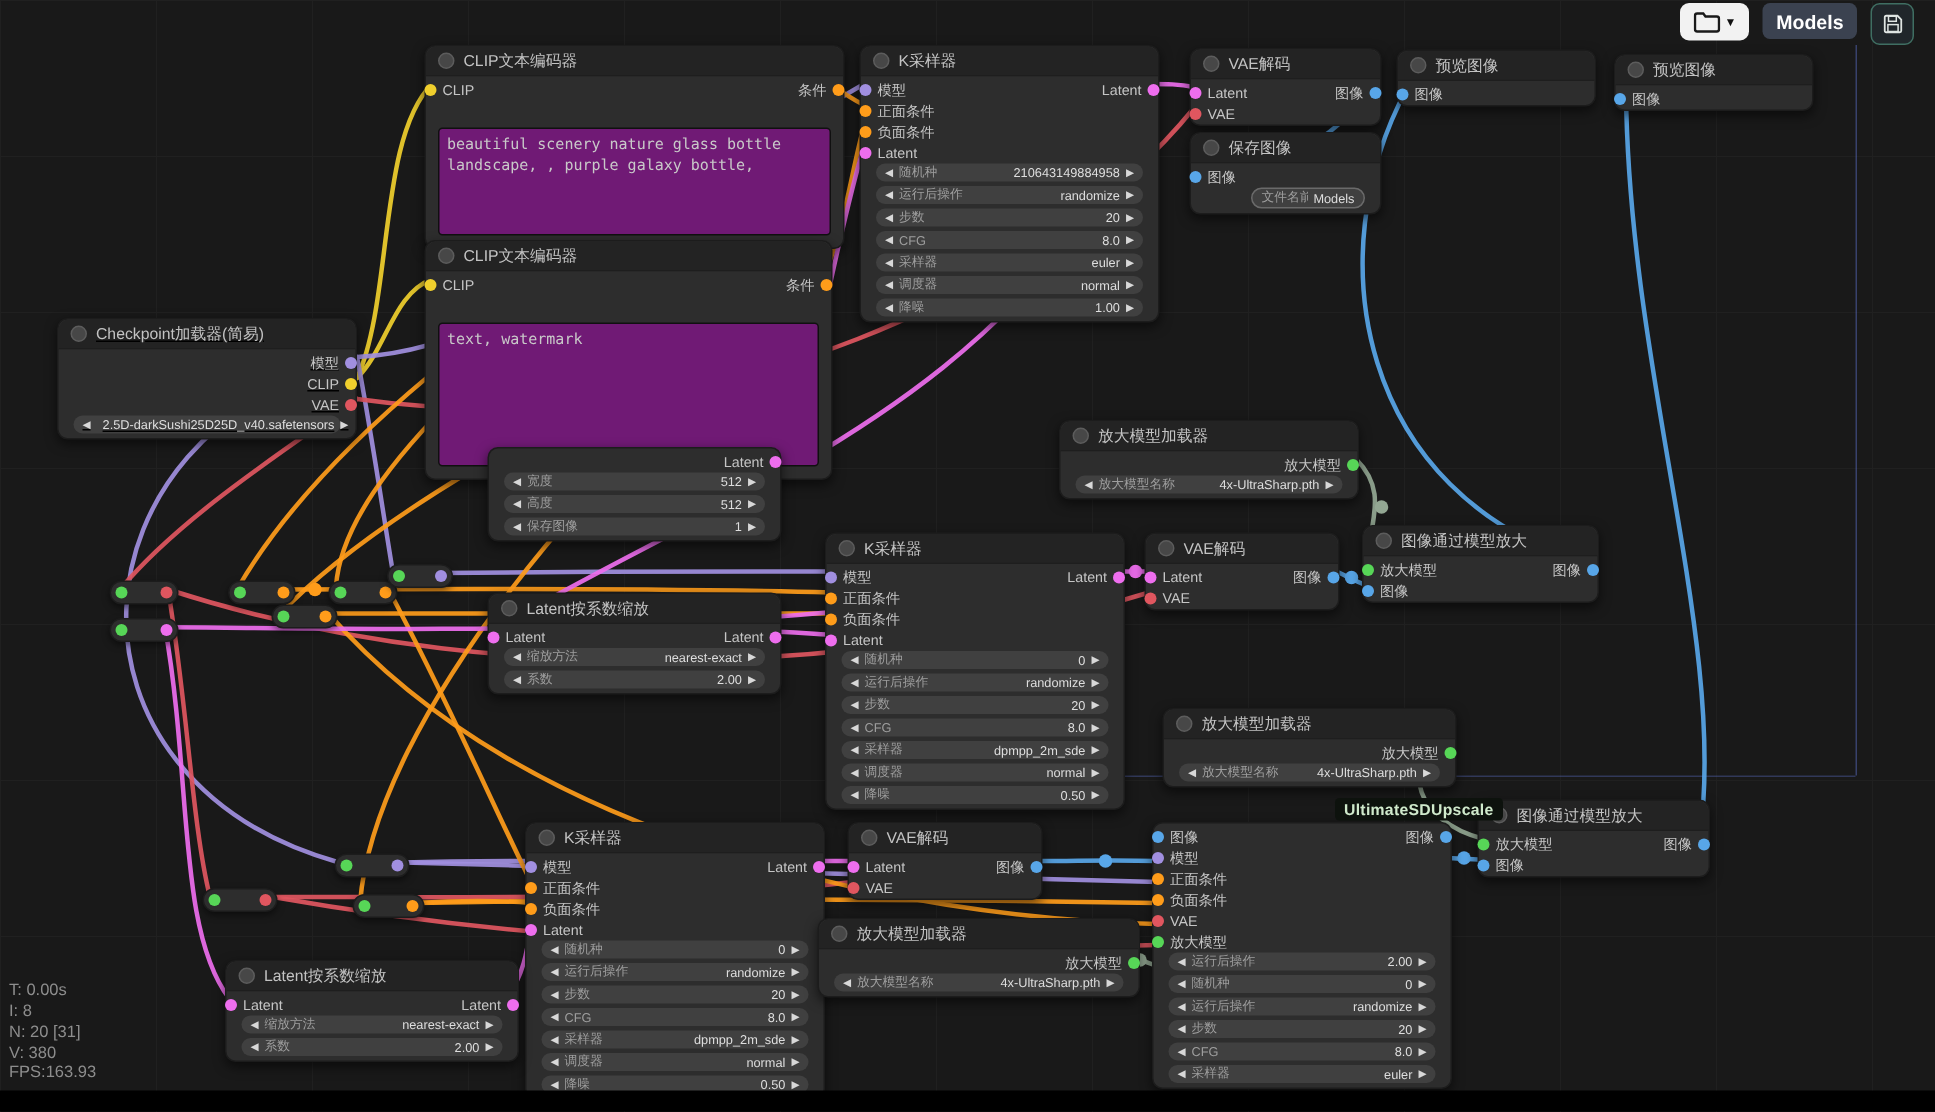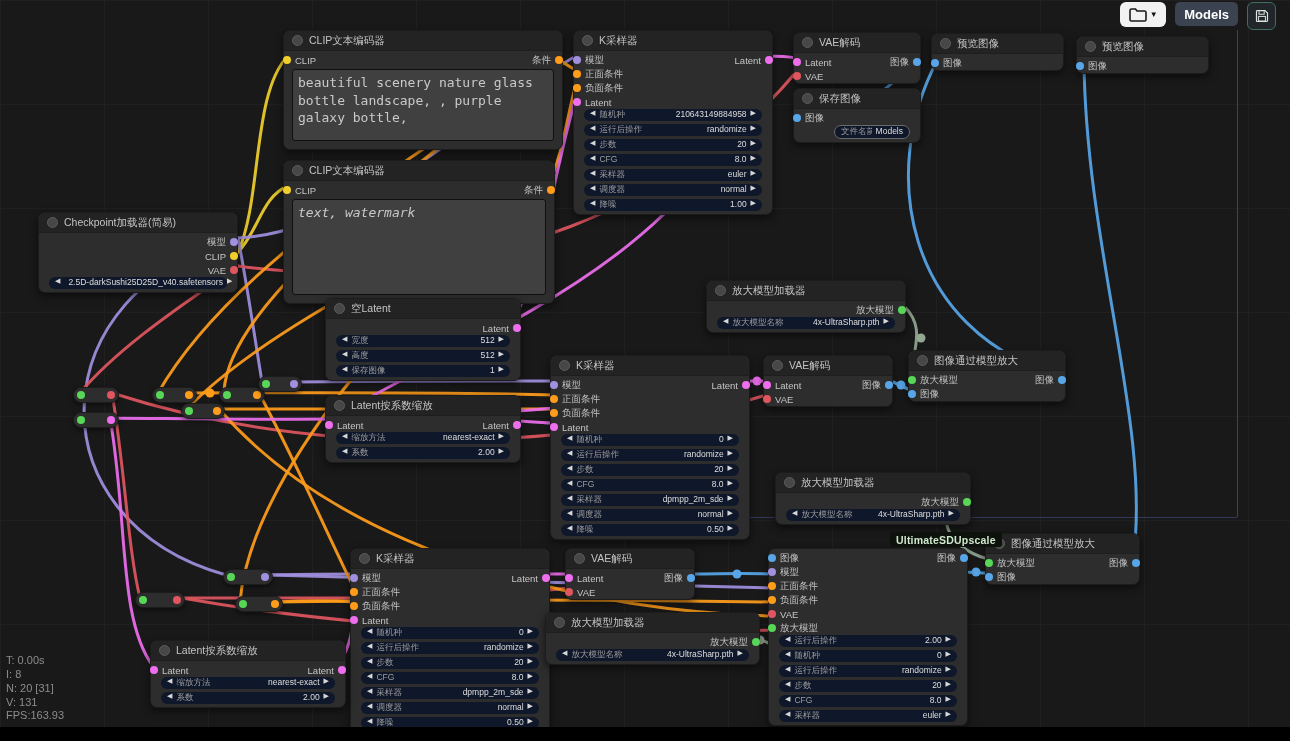--- a/index.html
+++ b/index.html
@@ -23,30 +23,30 @@
   }
   .title-dot{width:9px;height:9px;border-radius:50%;background:#474747;border:1px solid #5c5c5c;flex:none;}
   .node-title{font-size:10.5px;color:#c3c3c3;overflow:hidden;}
   .rows{padding-top:2px;}
   .row{display:flex;justify-content:space-between;align-items:center;height:14px;padding:0 2px;}
   .slot{display:flex;align-items:center;gap:4px;font-size:9.5px;color:#c5c5c5;white-space:nowrap;}
   .slot-dot{width:8px;height:8px;border-radius:50%;flex:none;}
   .slot.in .slot-dot{margin-left:-3px;}
   .slot.out .slot-dot{margin-right:-3px;}
   .widget{
-    display:flex;align-items:flex-start;height:12px;margin:0 10px 3px;padding:0 6px;
-    background:#0f172a;border-radius:7px;font-size:8.5px;color:#9e9e9e;gap:4px;
+    display:flex;align-items:center;height:12px;margin:0 10px 3px;padding:0 6px;
+    background:#404040;border-radius:7px;font-size:8.5px;color:#9e9e9e;gap:4px;
   }
   .widget.bordered{border:1px solid #6a6a6a;margin-left:40px;}
   .widget .arrow{color:#d8d8d8;font-size:7px;flex:none;}
   .widget .wlabel{flex:1;overflow:hidden;white-space:nowrap;}
   .widget .wvalue{color:#dedede;white-space:nowrap;}
   .prompt-box{
-    margin:2px 8px 8px;background:#404040;border:1px solid #101010;border-radius:3px;
-    font-family:"DejaVu Sans Mono",monospace;font-size:13px;color:#c9c9c9;
+    margin:18px 8px 8px;background:#701a75;border:1px solid #101010;border-radius:3px;
+    font-family:"DejaVu Sans Mono",monospace;font-size:10px;color:#c9c9c9;
     padding:4px 5px;overflow:hidden;line-height:1.35;
   }
   .reroute{
     position:absolute;z-index:2;height:16px;background:#2d2d2d;border:1px solid #1c1c1c;
     border-radius:9px;box-sizing:border-box;display:flex;align-items:center;
     justify-content:space-between;padding:0 3px;box-shadow:0 2px 5px rgba(0,0,0,.5);
   }
   .reroute .slot-dot{width:8px;height:8px;}
   .badge{
     position:absolute;z-index:3;height:15px;padding:0 6px;background:#0d120d;
@@ -311,23 +311,23 @@
             <span class="slot in">
               <span class="slot-dot" style="background: rgb(240, 207, 45);"></span>
               <span>CLIP</span>
             </span>
             <span class="slot out">
               <span>条件</span>
               <span class="slot-dot" style="background: rgb(255, 156, 26);"></span>
             </span>
           </div>
         </div>
-        <div class="prompt-box" style="height: 86px; font-style: italic;">text, watermark</div>
-      </div>
-      <div class="node" style="left: 38px; top: 212px; width: 200px;">
+        <div class="prompt-box" style="height: 86px;">text, watermark</div>
+      </div>
+      <div class="node" style="left: 38px; top: 212px; width: 200px; text-decoration: underline;">
         <div class="node-header">
           <span class="title-dot"></span>
           <span class="node-title">Checkpoint加载器(简易)</span>
         </div>
         <div class="rows">
           <div class="row">
             <span class="slot in"></span>
             <span class="slot out">
               <span>模型</span>
               <span class="slot-dot" style="background: rgb(161, 143, 224);"></span>
@@ -349,24 +349,20 @@
           </div>
         </div>
         <div class="widget">
           <span class="arrow">◀</span>
           <span class="wlabel"></span>
           <span class="wvalue">2.5D-darkSushi25D25D_v40.safetensors</span>
           <span class="arrow">▶</span>
         </div>
       </div>
       <div class="node" style="left: 325px; top: 298px; width: 196px;">
-        <div class="node-header">
-          <span class="title-dot"></span>
-          <span class="node-title">空Latent</span>
-        </div>
         <div class="rows">
           <div class="row">
             <span class="slot in"></span>
             <span class="slot out">
               <span>Latent</span>
               <span class="slot-dot" style="background: rgb(238, 110, 238);"></span>
             </span>
           </div>
         </div>
         <div class="widget">
@@ -913,18 +909,18 @@
         <rect x="4" y="1.8" width="5.2" height="3.4" fill="none" stroke="#dfe5e2" stroke-width="1"></rect>
         <rect x="3.6" y="7.4" width="6.8" height="4.6" fill="none" stroke="#dfe5e2" stroke-width="1"></rect>
       </svg>
     </div>
   </div>
 
   <div id="stats">
     <div>T: 0.00s</div>
     <div>I: 8</div>
     <div>N: 20 [31]</div>
-    <div>V: 131</div>
+    <div>V: 380</div>
     <div>FPS:163.93</div>
   </div>
 
   <div id="bottom-bar"></div>
 </div>
 
 </body></html>

